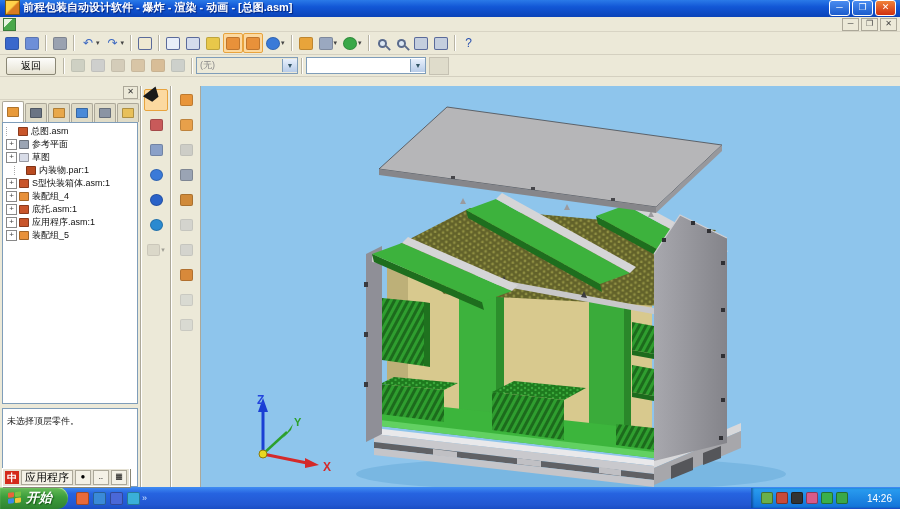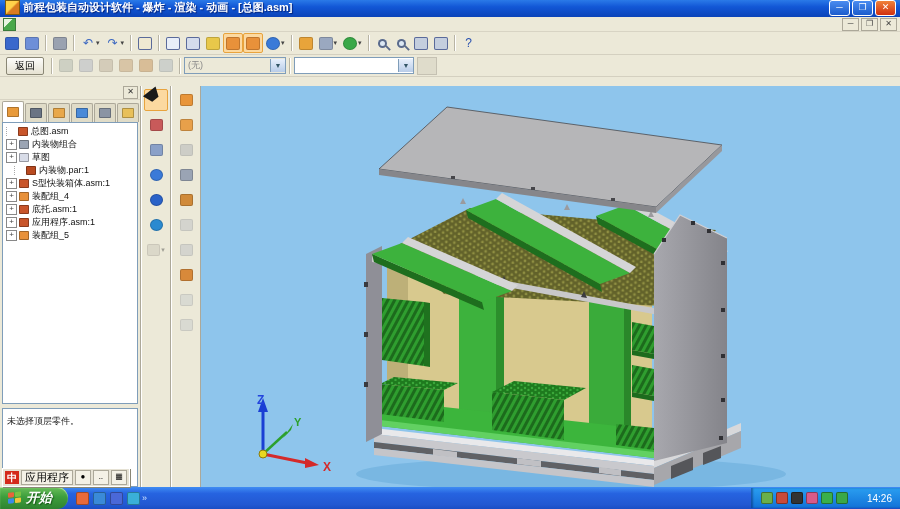--- a/index.html
+++ b/index.html
@@ -35,21 +35,21 @@
   .tbtn.dis{opacity:.45;}
   .tile{width:14px;height:13px;display:inline-block;border-radius:2px;box-shadow:inset 0 0 0 1px rgba(0,0,0,.18);}
   .tile.glyph{box-shadow:none;background:transparent;font-size:12px;line-height:13px;text-align:center;width:14px;}
   .tile.outline{box-shadow:inset 0 0 0 1px #5a6a9a;}
   .tile.k-round{border-radius:50%;}
   .tile.k-mag{width:9px;height:9px;border-radius:50%;background:#dce8f4!important;box-shadow:inset 0 0 0 2px #5a6a8a;position:relative;margin:2px;}
   .tile.k-mag::after{content:'';position:absolute;width:6px;height:2px;background:#5a6a8a;transform:rotate(45deg);right:-4px;bottom:-1px;}
   .tile.k-cursor{width:0;height:0;border-left:4px solid transparent;border-right:4px solid transparent;
     border-top:10px solid #1a1a1a;transform:rotate(-38deg);background:transparent!important;box-shadow:none;border-radius:0;margin:1px 3px;}
   .dd{font-size:7px;color:#444;margin-left:1px;}
-  .backbtn{font-size:10px;padding:1px 8px;margin:2px 4px;background:linear-gradient(#fdfdfb,#e6e2d2);
+  .backbtn{font-size:10px;padding:1px 14px;margin:2px 4px;background:linear-gradient(#fdfdfb,#e6e2d2);
     border:1px solid #8a8775;border-radius:2px;}
   .xpdrop{height:15px;background:#fff;border:1px solid #7f9db9;display:flex;align-items:center;font-size:9px;color:#888;}
   .xpdrop .val{flex:1;padding:0 3px;white-space:nowrap;overflow:hidden;}
   .xpdrop .arr{width:14px;height:13px;background:linear-gradient(#e8f0fc,#b8cce8);border-left:1px solid #7f9db9;
     font-size:7px;line-height:13px;text-align:center;color:#356;}
   .xpdrop.dis{background:#ece9d8;}
   .sqbtn{width:18px;height:16px;background:#d8d4c4;border:1px solid #aca899;margin-left:3px;opacity:.6;}
 
   
   .gap{height:9px;background:#ece9d8;}
@@ -270,21 +270,21 @@
         </div>
       <div class="treebox" id="tree">
           <div class="trow">
             <span class="nplus"></span>
             <span class="tic" style="background: rgb(200, 85, 42);"></span>
             <span>总图.asm</span>
           </div>
           <div class="trow">
             <span class="plus">+</span>
             <span class="tic" style="background: rgb(154, 164, 180);"></span>
-            <span>内装物组合</span>
+            <span>参考平面</span>
           </div>
           <div class="trow">
             <span class="plus">+</span>
             <span class="tic" style="background: rgb(216, 220, 232);"></span>
             <span>草图</span>
           </div>
           <div class="trow" style="padding-left: 8px;">
             <span class="nplus"></span>
             <span class="tic" style="background: rgb(184, 74, 32);"></span>
             <span>内装物.par:1</span>

